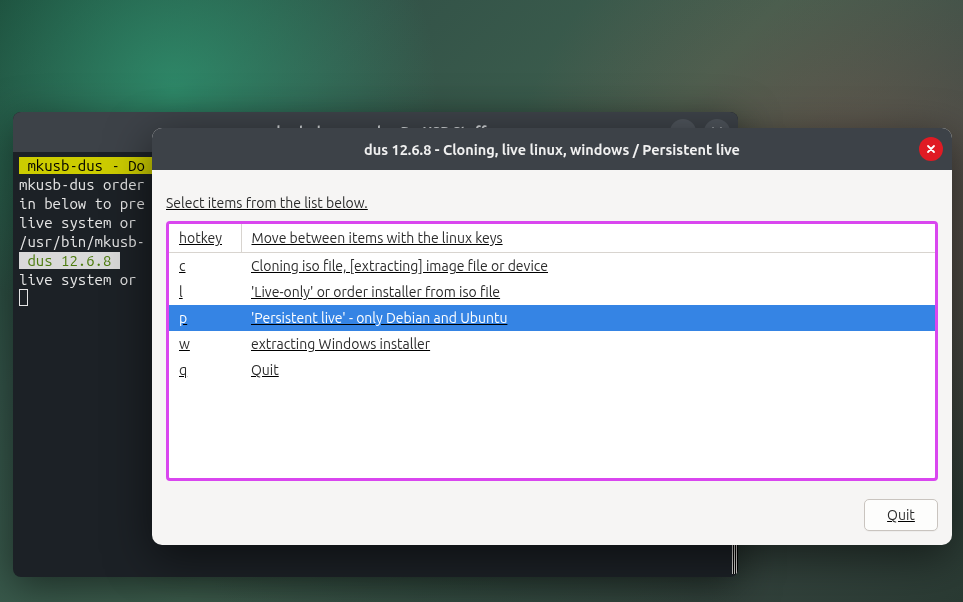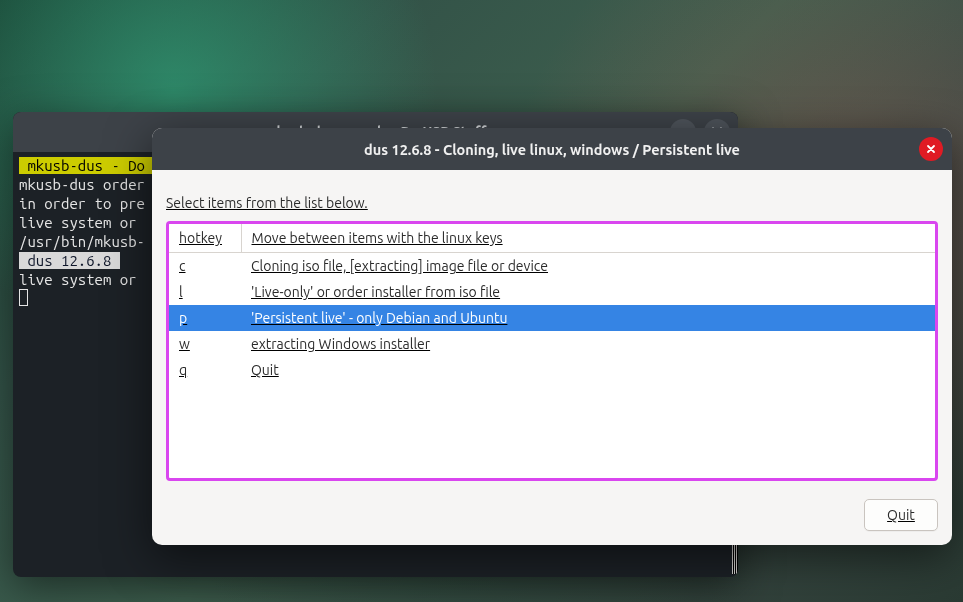--- a/index.html
+++ b/index.html
@@ -50,21 +50,21 @@
     flex: 1;
     padding: 4px 6px;
     font-family: "Ubuntu Mono", "DejaVu Sans Mono", monospace;
     font-size: 15px;
     line-height: 19px;
     color: #e5e5e5;
     white-space: pre;
     overflow: hidden;
   }
   .hl-yellow { background: #cccc00; color: #000; }
-  .hl-white  { background: #d9d9d9; color: #0f172a; }
+  .hl-white  { background: #d9d9d9; color: #4d7c0f; }
   .term-cursor {
     display: inline-block;
     width: 9px; height: 17px;
     border: 1px solid #e5e5e5;
     vertical-align: -2px;
   }
   
   .term-edge {
     position: absolute;
     right: -4px; top: 418px;
@@ -181,21 +181,21 @@
       </div>
       <div class="win-btn">
         <svg width="10" height="10" viewBox="0 0 10 10">
             <path d="M1 1 L9 9 M9 1 L1 9" stroke="#d0d3d6" stroke-width="1.6" stroke-linecap="round"></path>
           </svg>
       </div>
     </div>
   </div>
   <div class="terminal-body"><span class="hl-yellow"> mkusb-dus - Do USB Stuff </span>
 <span>mkusb-dus order</span>
-<span>in order to pre</span>
+<span>in below to pre</span>
 <span>live system or </span>
 <span>/usr/bin/mkusb-</span>
 <span class="hl-white"> dus 12.6.8 </span>
 <span>live system or </span>
 <span class="term-cursor"></span></div>
   <div class="term-edge"></div>
 </div>
 
 <div class="dialog-window">
   <div class="dialog-titlebar">

